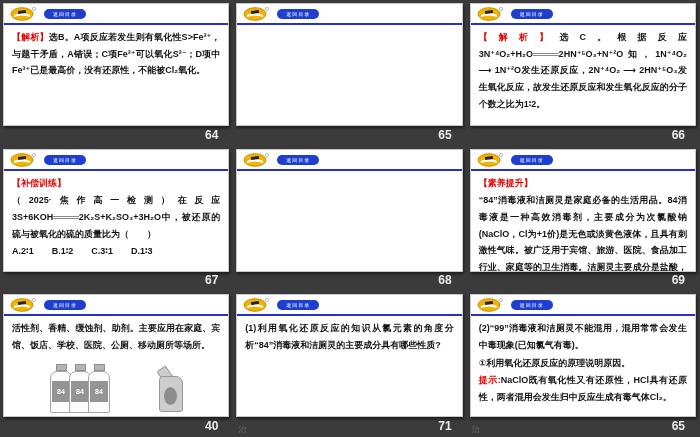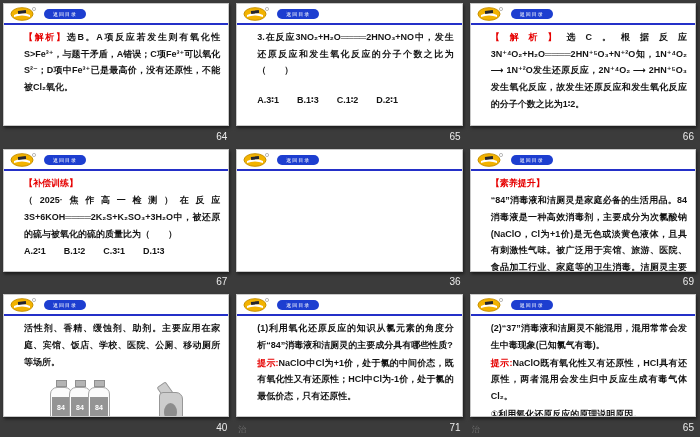--- a/index.html
+++ b/index.html
@@ -36,26 +36,26 @@
     font-size:5px;line-height:8px;
     padding:1px 9px;border-radius:6px;
     letter-spacing:1px;white-space:nowrap;
   }
   .slide-body{
     padding:4px 8px 2px 8px;
     font-size:9px;line-height:1.85;
     color:#141414;font-weight:700;
     text-align:justify;
   }
-  .slide-body p{margin:0 0 1px 12px;}
+  .slide-body p{margin:0 0 1px 0;}
   .red{color:#e60000;}
   .opts{margin-top:13px !important;}
   .pagenum{
-    position:absolute;right:6px;bottom:4px;
-    color:#ececec;font-size:10px;font-weight:400;
+    position:absolute;right:15px;bottom:4px;
+    color:#ececec;font-size:12px;font-weight:700;
   }
   .wm{
     position:absolute;left:5px;bottom:2px;
     color:#6f6f6f;font-size:8px;
   }
   
   .graphics{display:flex;align-items:flex-end;margin:10px 0 0 38px;gap:52px;}
   .bottles{display:flex;}
   .bottle{width:22px;height:48px;position:relative;margin-right:-3px;}
   .bottle .cap{width:9px;height:5px;background:#b4b4b4;border:1px solid #909090;margin:0 auto;}
@@ -101,24 +101,20 @@
         <span class="logo">
           <svg viewBox="0 0 26 14" width="26" height="14">
               <ellipse cx="12" cy="7" rx="11" ry="6.3" fill="#f3b300" stroke="#c79000"></ellipse>
               <path d="M4 8 Q12 4 20 8 L20 10 Q12 7 4 10 Z" fill="#fff"></path>
               <rect x="8" y="3.5" width="8" height="3" fill="#26262e" transform="rotate(-6 12 5)"></rect>
               <circle cx="24" cy="2" r="1.6" fill="none" stroke="#777" stroke-width="0.5"></circle>
             </svg>
         </span>
         <span class="pill">返回目录</span>
       </div>
-      <div class="slide-body">
-        <p>3.在反应3NO₂+H₂O════2HNO₃+NO中，发生还原反应和发生氧化反应的分子个数之比为　　（　　）</p>
-        <p class="opts">A.3∶1　　B.1∶3　　C.1∶2　　D.2∶1</p>
-      </div>
     </div>
     <span class="pagenum">65</span>
   </div>
 
   <div class="cell">
     <div class="slide">
       <div class="slide-header">
         <span class="logo">
           <svg viewBox="0 0 26 14" width="26" height="14">
               <ellipse cx="12" cy="7" rx="11" ry="6.3" fill="#f3b300" stroke="#c79000"></ellipse>
@@ -165,21 +161,21 @@
           <svg viewBox="0 0 26 14" width="26" height="14">
               <ellipse cx="12" cy="7" rx="11" ry="6.3" fill="#f3b300" stroke="#c79000"></ellipse>
               <path d="M4 8 Q12 4 20 8 L20 10 Q12 7 4 10 Z" fill="#fff"></path>
               <rect x="8" y="3.5" width="8" height="3" fill="#26262e" transform="rotate(-6 12 5)"></rect>
               <circle cx="24" cy="2" r="1.6" fill="none" stroke="#777" stroke-width="0.5"></circle>
             </svg>
         </span>
         <span class="pill">返回目录</span>
       </div>
     </div>
-    <span class="pagenum">36</span>
+    <span class="pagenum">68</span>
   </div>
 
   <div class="cell">
     <div class="slide">
       <div class="slide-header">
         <span class="logo">
           <svg viewBox="0 0 26 14" width="26" height="14">
               <ellipse cx="12" cy="7" rx="11" ry="6.3" fill="#f3b300" stroke="#c79000"></ellipse>
               <path d="M4 8 Q12 4 20 8 L20 10 Q12 7 4 10 Z" fill="#fff"></path>
               <rect x="8" y="3.5" width="8" height="3" fill="#26262e" transform="rotate(-6 12 5)"></rect>
@@ -251,43 +247,42 @@
               <ellipse cx="12" cy="7" rx="11" ry="6.3" fill="#f3b300" stroke="#c79000"></ellipse>
               <path d="M4 8 Q12 4 20 8 L20 10 Q12 7 4 10 Z" fill="#fff"></path>
               <rect x="8" y="3.5" width="8" height="3" fill="#26262e" transform="rotate(-6 12 5)"></rect>
               <circle cx="24" cy="2" r="1.6" fill="none" stroke="#777" stroke-width="0.5"></circle>
             </svg>
         </span>
         <span class="pill">返回目录</span>
       </div>
       <div class="slide-body">
         <p>(1)利用氧化还原反应的知识从氯元素的角度分析“84”消毒液和洁厕灵的主要成分具有哪些性质?</p>
-        <p><span class="red">提示:</span><span>NaClO中Cl为+1价，处于氯的中间价态，既有氧化性又有还原性；HCl中Cl为-1价，处于氯的最低价态，只有还原性。</span></p>
       </div>
     </div>
     <span class="wm">治</span>
     <span class="pagenum">71</span>
   </div>
 
   <div class="cell">
     <div class="slide">
       <div class="slide-header">
         <span class="logo">
           <svg viewBox="0 0 26 14" width="26" height="14">
               <ellipse cx="12" cy="7" rx="11" ry="6.3" fill="#f3b300" stroke="#c79000"></ellipse>
               <path d="M4 8 Q12 4 20 8 L20 10 Q12 7 4 10 Z" fill="#fff"></path>
               <rect x="8" y="3.5" width="8" height="3" fill="#26262e" transform="rotate(-6 12 5)"></rect>
               <circle cx="24" cy="2" r="1.6" fill="none" stroke="#777" stroke-width="0.5"></circle>
             </svg>
         </span>
         <span class="pill">返回目录</span>
       </div>
       <div class="slide-body">
-        <p>(2)“37”消毒液和洁厕灵不能混用，混用常常会发生中毒现象(已知氯气有毒)。</p>
+        <p>(2)“99”消毒液和洁厕灵不能混用，混用常常会发生中毒现象(已知氯气有毒)。</p>
+        <p>①利用氧化还原反应的原理说明原因。</p>
         <p><span class="red">提示:</span><span>NaClO既有氧化性又有还原性，HCl具有还原性，两者混用会发生归中反应生成有毒气体Cl₂。</span></p>
-        <p>①利用氧化还原反应的原理说明原因。</p>
       </div>
     </div>
     <span class="wm">治</span>
     <span class="pagenum">65</span>
   </div>
 
 </div>
 
 </body></html>

